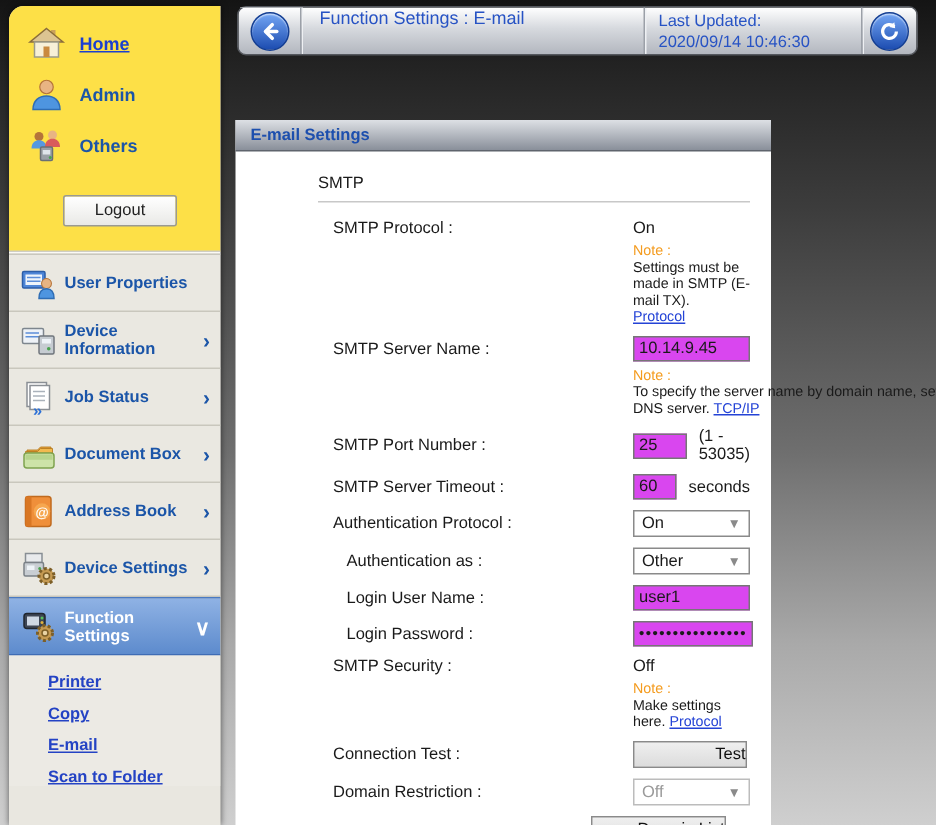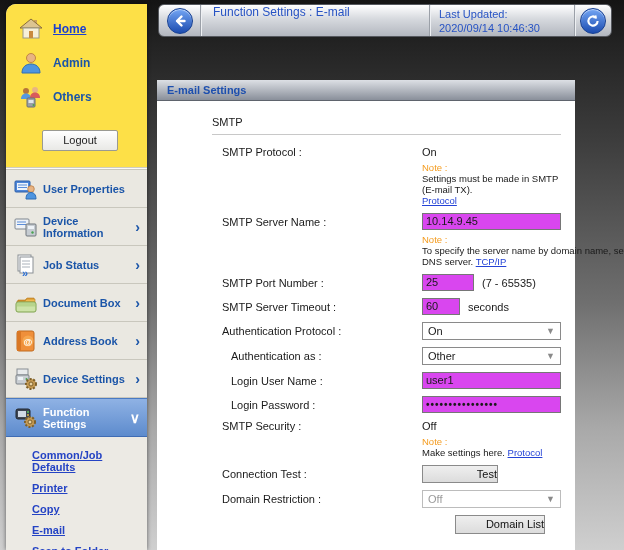--- a/index.html
+++ b/index.html
@@ -38,21 +38,21 @@
   .cell-back{width:41px;border-right:1px solid #9ba0a8;box-shadow:1px 0 0 #eef0f3;}
   .cell-upd{width:145px;border-left:1px solid #9ba0a8;box-shadow:inset 1px 0 0 #eef0f3;
             flex-direction:column;align-items:flex-start;justify-content:center;padding-left:9px;box-sizing:border-box;}
   .cell-refresh{width:36px;border-left:1px solid #9ba0a8;box-shadow:inset 1px 0 0 #eef0f3;}
   .circle-btn{width:24px;height:24px;border-radius:50%;flex:none;cursor:pointer;
               background:linear-gradient(#74a6f4,#1c4cb0);border:1px solid #143e92;
               display:flex;align-items:center;justify-content:center;box-shadow:inset 0 1px 1px rgba(255,255,255,.6);}
   .hdr-title{flex:1;padding-left:12px;font-size:12px;color:#2753c4;}
   .upd-line{font-size:11px;line-height:14px;color:#2753c4;}
   
-  #panel{position:absolute;left:157px;top:80px;width:418px;height:470px;background:#ffffff;box-sizing:border-box;}
+  #panel{position:absolute;left:157px;top:80px;width:357px;height:470px;background:#ffffff;box-sizing:border-box;}
   .panel-title{height:21px;background:linear-gradient(#dde0e5,#898f9a);border-bottom:1px solid #5f646d;
                color:#1d4fae;font-weight:bold;font-size:11px;padding:4px 0 0 10px;box-sizing:border-box;}
   .panel-body{padding:15px 14px 0 16px;font-size:11px;color:#1a1a1a;margin-left:39px;}
   .sec-title{margin-bottom:6px;}
   .sec-hr{border:none;border-top:1px solid #c8c8c8;margin:0 0 11px 0;}
   .frow{display:flex;align-items:center;margin-bottom:7px;}
   .flabel{flex:none;width:200px;padding-left:10px;box-sizing:content-box;}
   .flabel.indent{width:191px;padding-left:19px;}
   .tinput{box-sizing:border-box;width:212px;height:17px;line-height:13px;border:1px solid #767676;
           padding:1px 3px;font-size:11px;background:#d946ef;cursor:text;}
@@ -205,21 +205,20 @@
             <circle cx="14" cy="6" r="1" fill="#58c15e"></circle>
             <circle cx="14" cy="9" r="1" fill="#e0b23c"></circle>
             <circle cx="16" cy="16" r="5" fill="#c59a52" stroke="#7d5f28" stroke-width="2" stroke-dasharray="2 1.6"></circle>
             <circle cx="16" cy="16" r="2" fill="#e9d3a4" stroke="#7d5f28"></circle>
           </svg>
       </span>
       <span class="lbl">Function Settings</span>
       <span class="chev">∨</span>
     </div>
     <div class="side-sub">
-      <span class="sub-link">Common/Job Defaults</span>
       <span class="sub-link">Printer</span>
       <span class="sub-link">Copy</span>
       <span class="sub-link">E-mail</span>
       <span class="sub-link">Scan to Folder</span>
     </div>
   </div>
 </div>
 
 <div id="header-bar">
   <div class="hdr-cell cell-back">
@@ -267,21 +266,21 @@
       <div class="tinput">10.14.9.45</div>
     </div>
     <div class="note">
       <div class="nlabel">Note :</div>
       <div class="ntext2"><span>To specify the server name by domain name, set DNS server.</span> <a class="link">TCP/IP</a></div>
     </div>
 
     <div class="frow">
       <span class="flabel">SMTP Port Number :</span>
       <div class="tinput small">25</div>
-      <span class="suffix">(7 - 65535)</span>
+      <span class="suffix">(1 - 53035)</span>
     </div>
 
     <div class="frow">
       <span class="flabel">SMTP Server Timeout :</span>
       <div class="tinput tiny">60</div>
       <span class="suffix">seconds</span>
     </div>
 
     <div class="frow">
       <span class="flabel">Authentication Protocol :</span>

